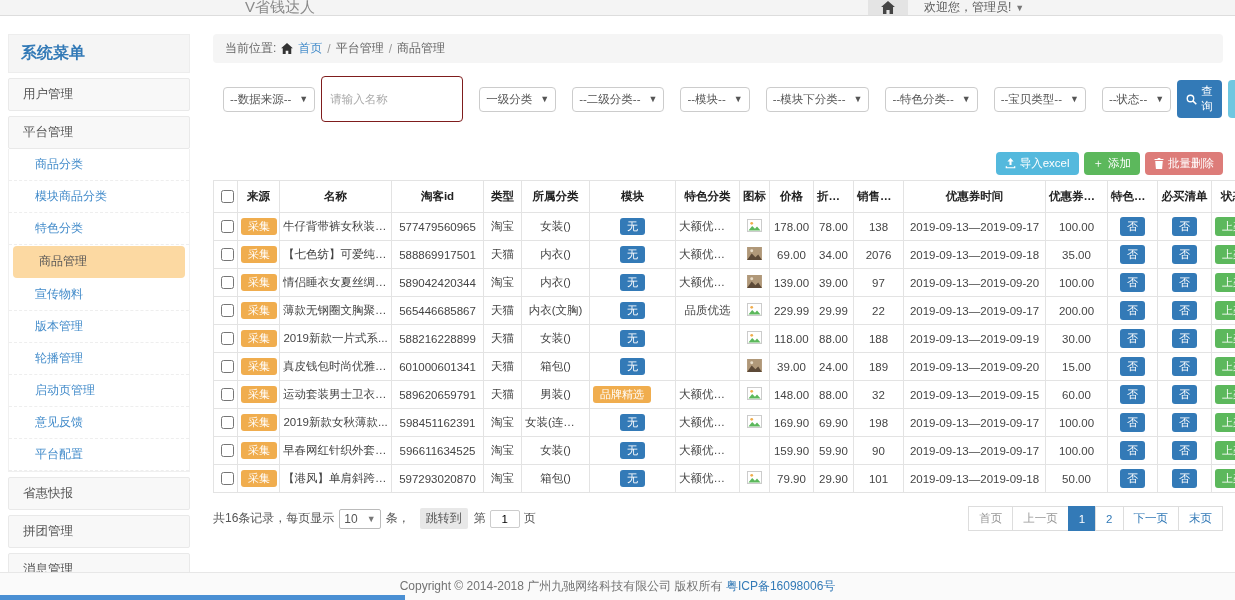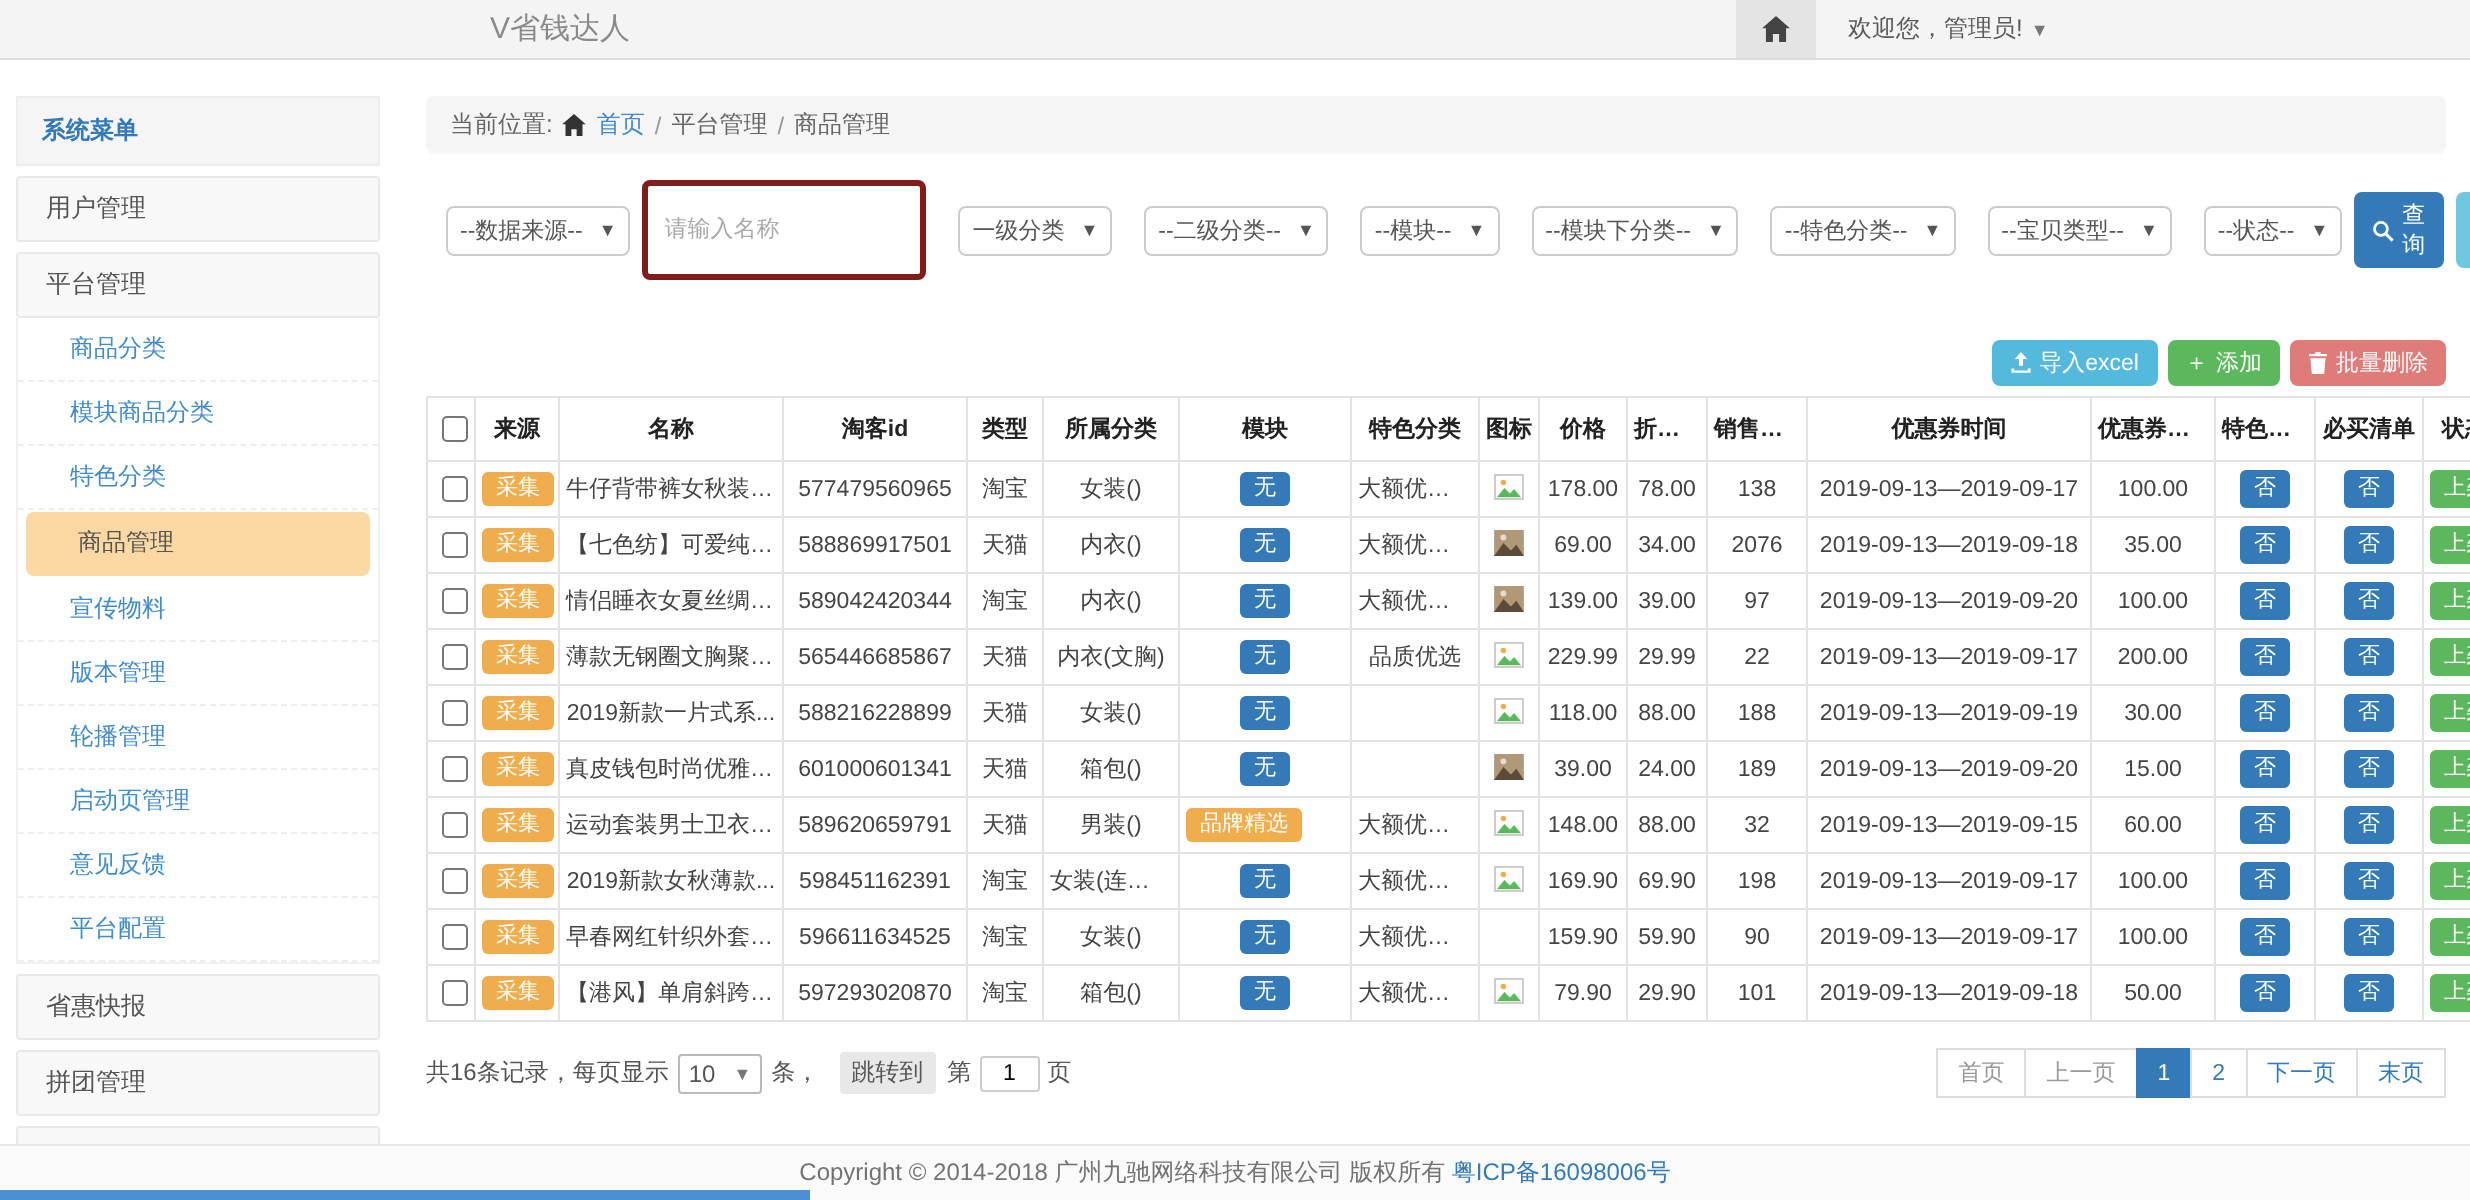--- a/index.html
+++ b/index.html
@@ -2,45 +2,45 @@
 <html><head>
 <meta charset="utf-8">
 <style>
   * { box-sizing: border-box; }
   html,body { margin:0; padding:0; }
   body {
     width:1235px; height:600px; overflow:hidden; position:relative;
     font-family:"Liberation Sans", sans-serif; font-size:12px; color:#333; background:#fff;
   }
   
-  .topbar { height:30px; background:#f4f4f4; border-bottom:1px solid #ddd; display:flex; align-items:center; }
+  .topbar { height:16px; background:#f4f4f4; border-bottom:1px solid #ddd; display:flex; align-items:center; }
   .app-title { margin-left:245px; color:#8a8a8a; font-size:15px; }
   .topbar-right { margin-left:auto; width:367px; height:100%; display:flex; align-items:center; }
   .home-box { width:40px; height:100%; background:#e4e4e4; display:flex; align-items:center; justify-content:center; cursor:pointer; }
   .welcome { padding-left:16px; color:#5a5a5a; cursor:pointer; }
   .caret { font-size:9px; color:#777; margin-left:4px; }
   
   .wrap { display:flex; padding:18px 12px 0 8px; }
   .sidebar { width:182px; flex:0 0 182px; margin-right:23px; }
   .main { flex:1; min-width:0; }
   
-  .sidebar-title { background:#f5f5f5; border:1px solid #ededed; padding:8px 12px; color:#337ab7; font-size:12px; font-weight:bold; }
+  .sidebar-title { background:#f5f5f5; border:1px solid #ededed; padding:8px 12px; color:#337ab7; font-size:16px; font-weight:bold; }
   .side-group { background:#f8f8f8; border:1px solid #e9e9e9; margin-top:5px; padding:7px 14px; color:#555; font-size:12.5px; cursor:pointer; border-radius:2px; }
   .side-sub-panel { background:#fff; border:1px solid #f0f0f0; border-top:none; }
   .side-sub { padding:7px 0 7px 26px; color:#428bca; font-size:12px; border-bottom:1px dashed #eee; cursor:pointer; }
   .side-sub.active { background:#fcd9a2; border-radius:4px; margin:1px 4px; color:#555; border-bottom-color:transparent; }
   
   .breadcrumb { background:#f5f5f5; border-radius:4px; padding:6px 12px; color:#666; display:flex; align-items:center; gap:5px; }
   .breadcrumb .link { color:#428bca; cursor:pointer; }
   .breadcrumb .sep { color:#999; }
   
   .filter-row { display:flex; gap:6px; margin-top:13px; flex-wrap:nowrap; align-items:center; }
   .select-box { border:1px solid #ccc; border-radius:4px; background:#fff; padding:4px 6px; color:#555; display:flex; align-items:center; justify-content:space-between; cursor:pointer; white-space:nowrap; font-size:11.5px;margin-left:10px; }
   .select-box .caret { margin-left:8px; color:#555; }
-  .name-input { border:3px solid #7f1d1d; border-radius:4px; padding:16px 8px; width:142px; font-size:11.5px; color:#555; font-family:"Liberation Sans",sans-serif; }
+  .name-input { border:1px solid #7f1d1d; border-radius:4px; padding:16px 8px; width:142px; font-size:11.5px; color:#555; font-family:"Liberation Sans",sans-serif; }
   .name-input::placeholder { color:#aaa; }
   .btn { border:none; border-radius:4px; color:#fff; padding:4px 9px; font-size:11.5px; cursor:pointer; display:inline-flex; align-items:center; gap:4px; font-family:"Liberation Sans",sans-serif; }
   .btn-query { background:#337ab7; }
   .btn-reset { background:#6fc7e0;gap:34px; }
   
   .toolbar { display:flex; justify-content:flex-end; gap:5px; margin-top:30px; }
   .btn-import { background:#54b9dd; }
   .btn-add { background:#5cb85c; }
   .btn-batch-del { background:#dd7c79; }
   

